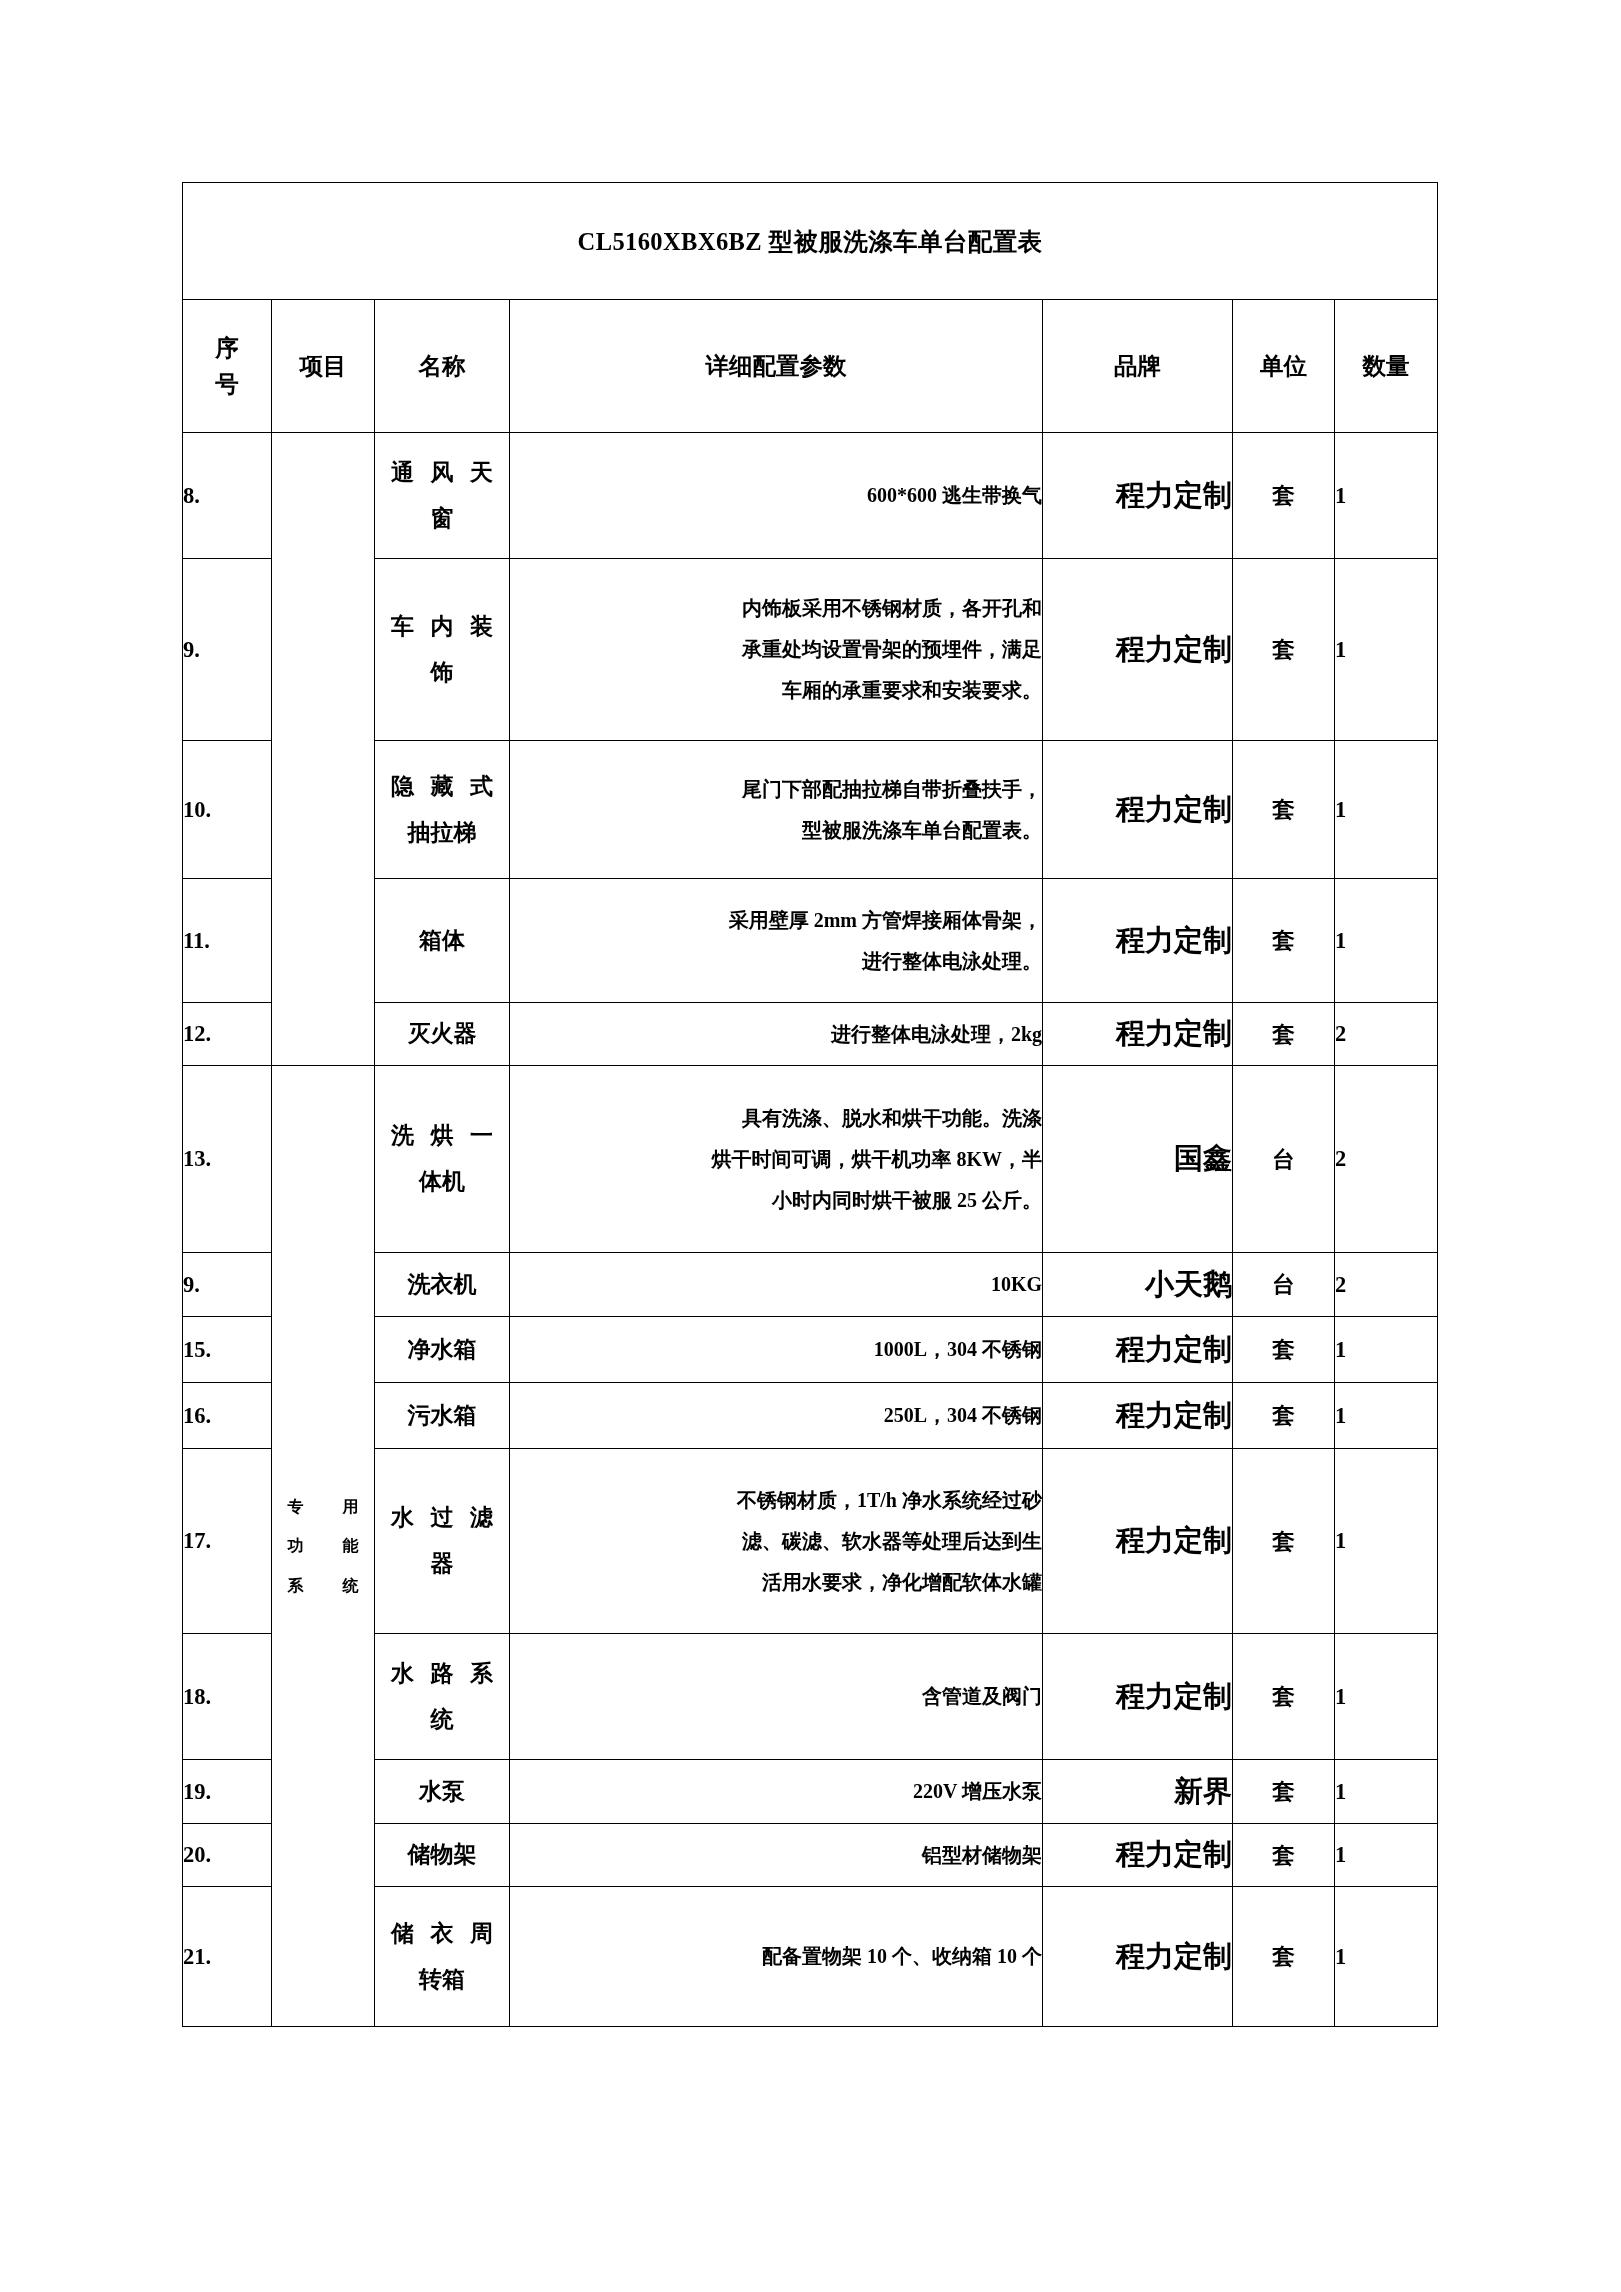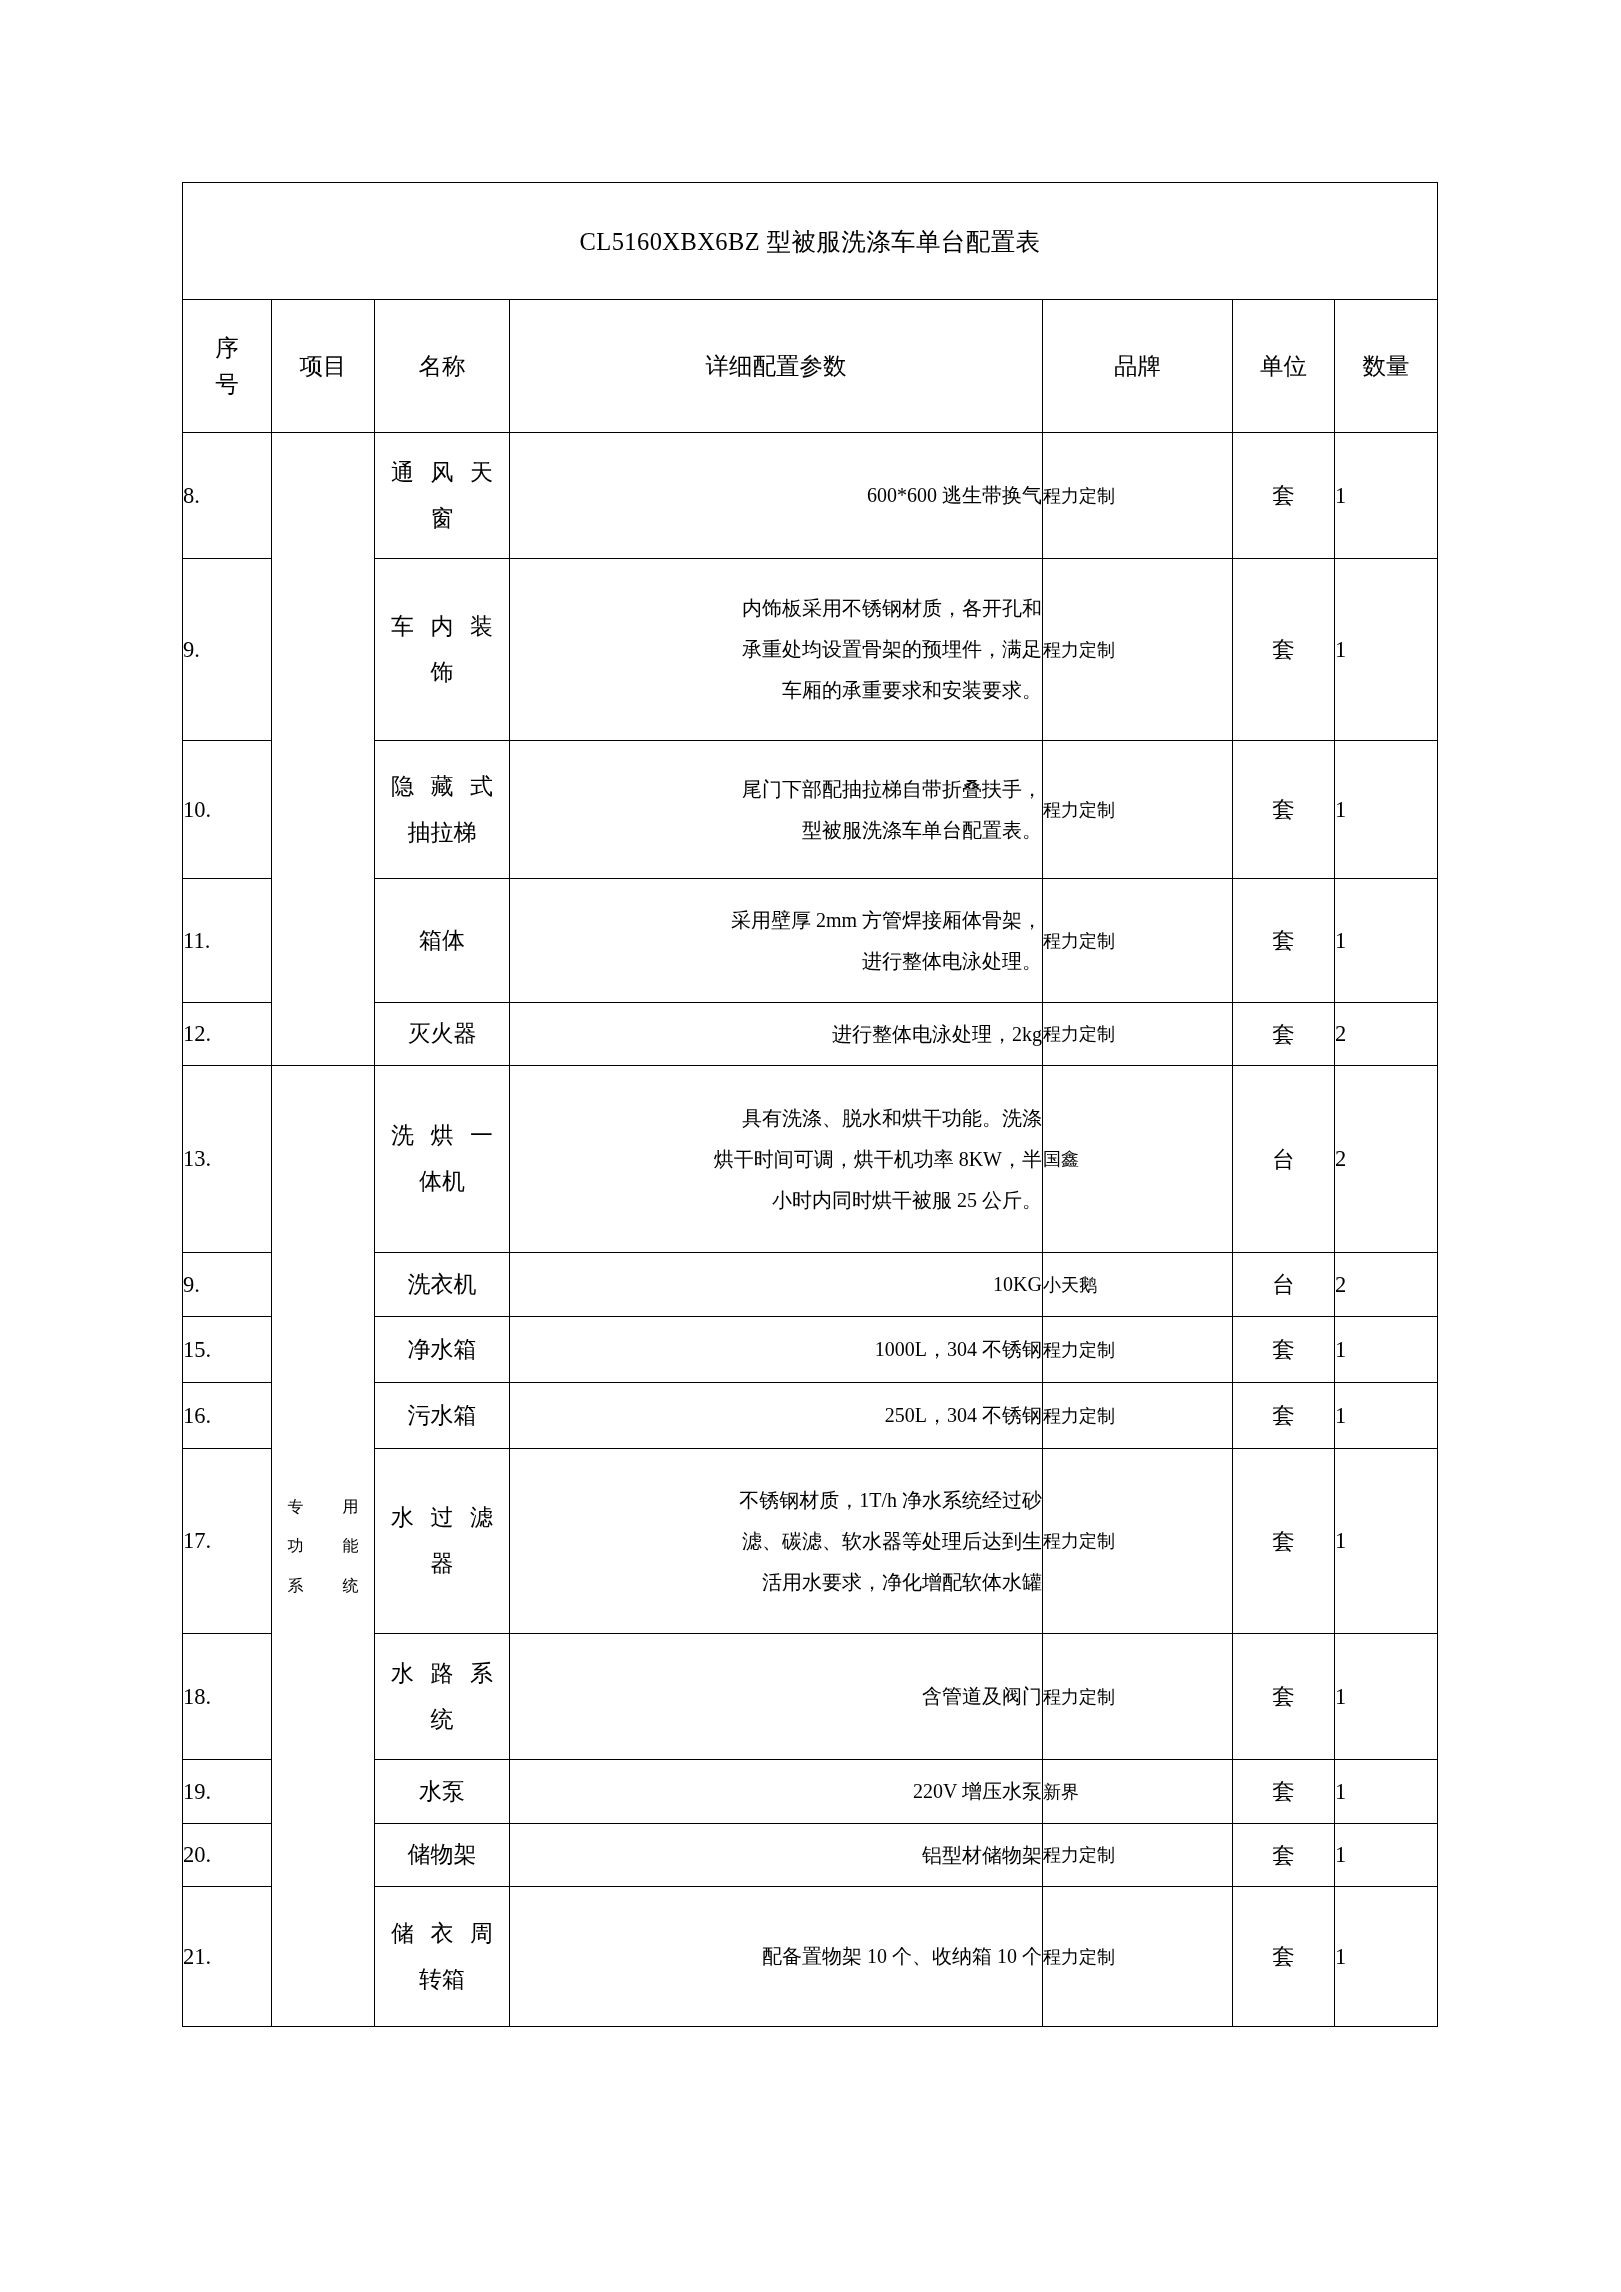--- a/index.html
+++ b/index.html
@@ -13,20 +13,21 @@
     font-family: "Liberation Serif", "DejaVu Serif", serif;
     color: #000000;
     overflow: hidden;
   }
   .page {
     position: relative;
     width: 1621px;
     height: 2293px;
     background: #ffffff;
     box-sizing: border-box;
+    font-weight: bold;
   }
   .table-wrap {
     position: absolute;
     left: 182px;
     top: 182px;
     width: 1256px;
   }
   table.cfg {
     border-collapse: collapse;
     width: 1256px;
@@ -92,22 +93,22 @@
   }
   .c-name .plain { display: block; }
   .c-desc {
     text-align: right;
     font-size: 20px;
     padding: 5.9px 9.8px 5.9px 13.7px;
     line-height: 2.05;
   }
   .c-desc .ln { display: block; white-space: nowrap; }
   .c-brand {
-    text-align: left;
-    font-size: 18px;
+    text-align: right;
+    font-size: 29px;
   }
   .c-unit {
     text-align: center;
     font-size: 22.5px;
   }
   .c-qty {
     text-align: left;
     padding-left: 15.7px;
     font-size: 22.5px;
   }

